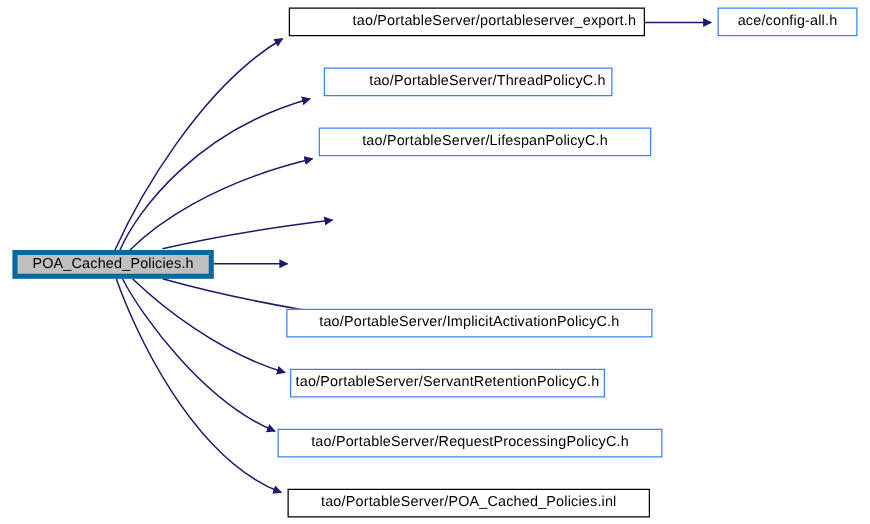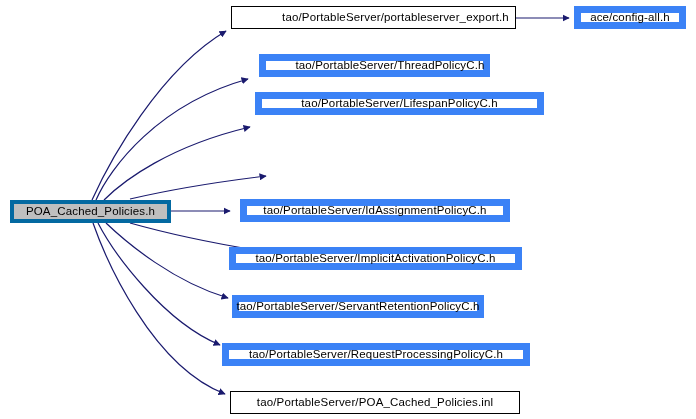--- a/index.html
+++ b/index.html
@@ -23,21 +23,21 @@
     height: 419px;
     pointer-events: none;
   }
   .node {
     position: absolute;
     box-sizing: border-box;
     display: flex;
     align-items: center;
     justify-content: center;
     background: #ffffff;
-    border: 7px solid #3b82f6;
+    border: 1px solid #3b82f6;
     font-size: 11.5px;
     color: #000000;
     white-space: nowrap;
     letter-spacing: 0.15px;
     height: 23px;
     z-index: 2;
   }
   .node.dark {
     border: 1px solid #000000;
   }
@@ -95,28 +95,25 @@
   </div>
 
   <div class="node" style="left:574px; top:6px; width:112px;">
     <span class="node-label">ace/config-all.h</span>
   </div>
 
   <div class="node" style="left:259px; top:54px; width:231px;padding-left:31px;">
     <span class="node-label">tao/PortableServer/ThreadPolicyC.h</span>
   </div>
 
-  <div class="node" style="left:255px; top:92px; width:289px;">
+  <div class="node" style="left:255px; top:102px; width:266px;">
     <span class="node-label">tao/PortableServer/LifespanPolicyC.h</span>
   </div>
 
 
-  <div class="node" style="left:240px; top:199px; width:270px;">
-    <span class="node-label">tao/PortableServer/IdAssignmentPolicyC.h</span>
-  </div>
 
   <div class="node" style="left:229px; top:247px; width:293px;">
     <span class="node-label">tao/PortableServer/ImplicitActivationPolicyC.h</span>
   </div>
 
   <div class="node" style="left:232px; top:295px; width:252px;">
     <span class="node-label">tao/PortableServer/ServantRetentionPolicyC.h</span>
   </div>
 
   <div class="node" style="left:222px; top:343px; width:308px;align-items:center;">

